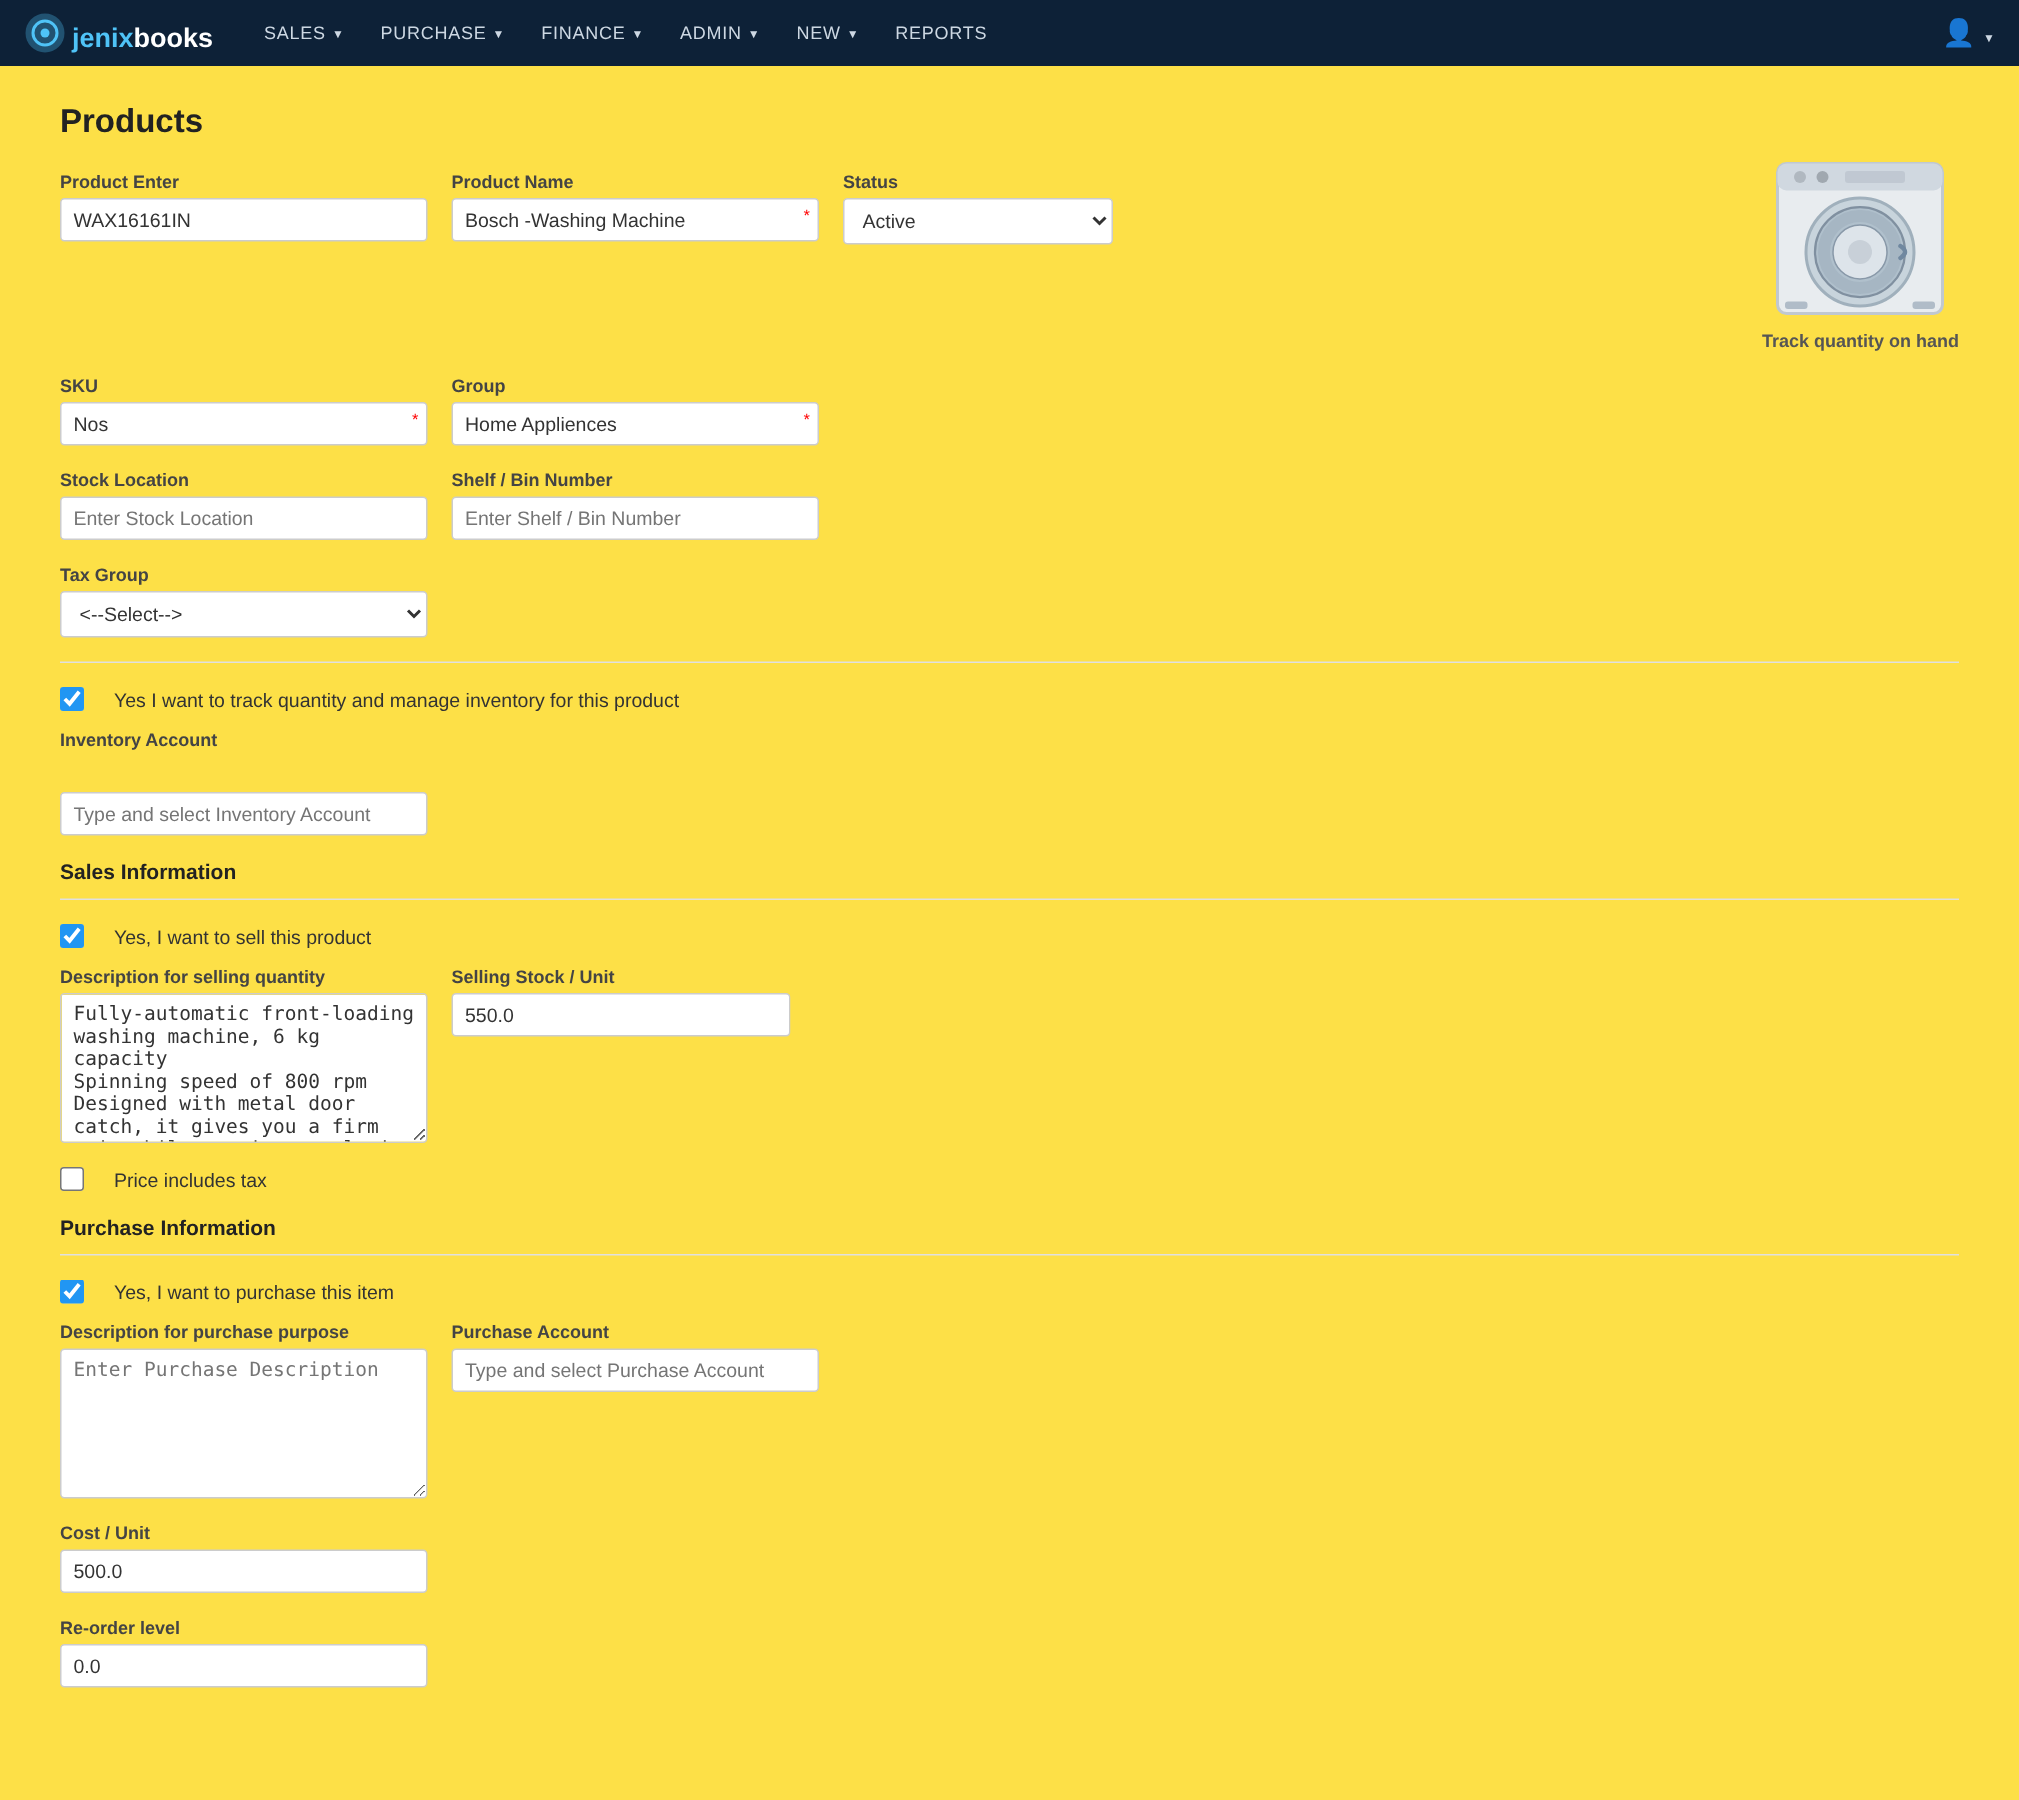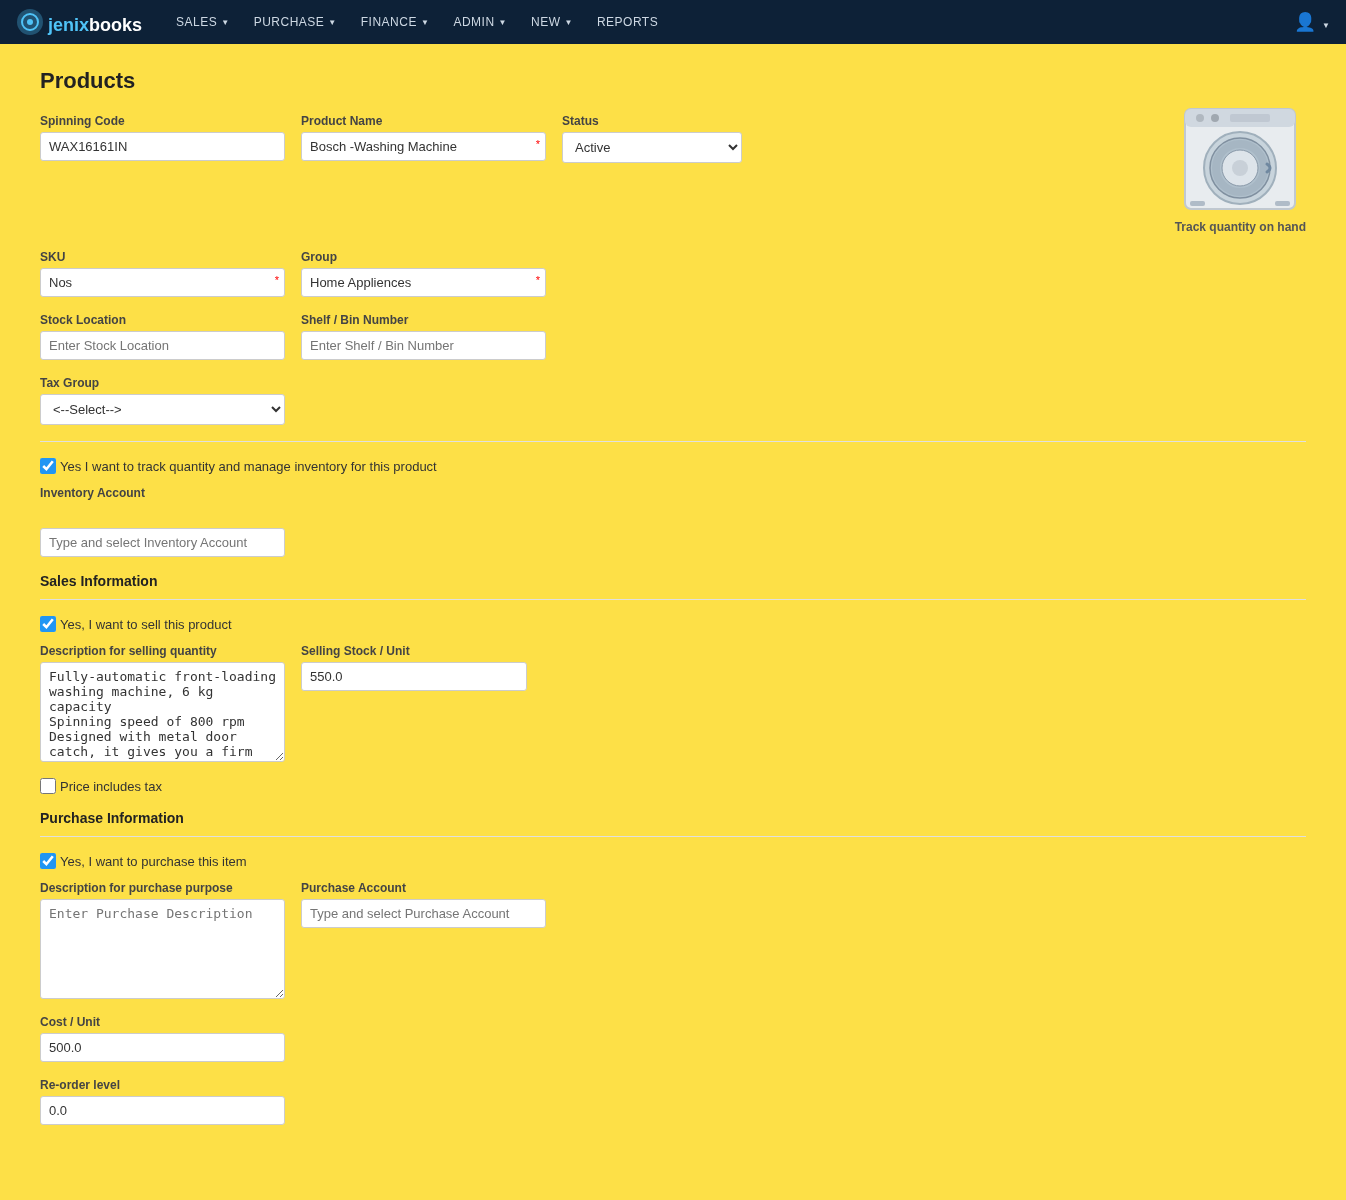--- a/index.html
+++ b/index.html
@@ -79,21 +79,21 @@
     
     .washing-machine {
       width: 120px;
       height: 110px;
     }
 
     
     .checkbox-row {
       display: flex;
       align-items: center;
-      gap: 4px;
+      gap: 20px;
       margin-bottom: 12px;
     }
     .checkbox-row input[type="checkbox"] {
       width: 16px; height: 16px;
       accent-color: #2196f3;
     }
     .checkbox-row label { font-size: 13px; color: #333; }
 
     
     .section-header {
@@ -165,21 +165,21 @@
   </div>
 </nav>
 
 <div class="page">
   <h1 class="page-title">Products</h1>
 
   <div style="display:flex; gap:16px; align-items:flex-start; margin-bottom:16px;">
     <div style="display:flex; gap:16px; flex:1; flex-wrap:wrap;">
 
       <div class="form-group">
-        <label>Spinning Code</label>
+        <label>Product Enter</label>
         <input type="text" class="col-md" value="WAX16161IN" style="">
       </div>
 
       <div class="form-group">
         <label>Product Name</label>
         <div class="input-wrapper">
           <input type="text" style="width: 245px;" value="Bosch -Washing Machine">
           <span class="star">*</span>
         </div>
       </div>

